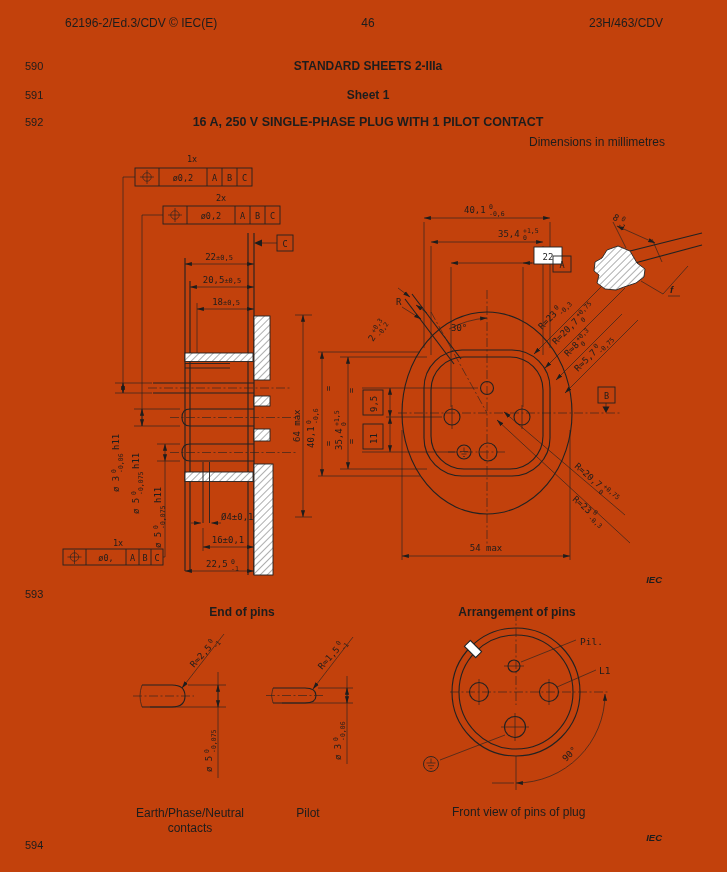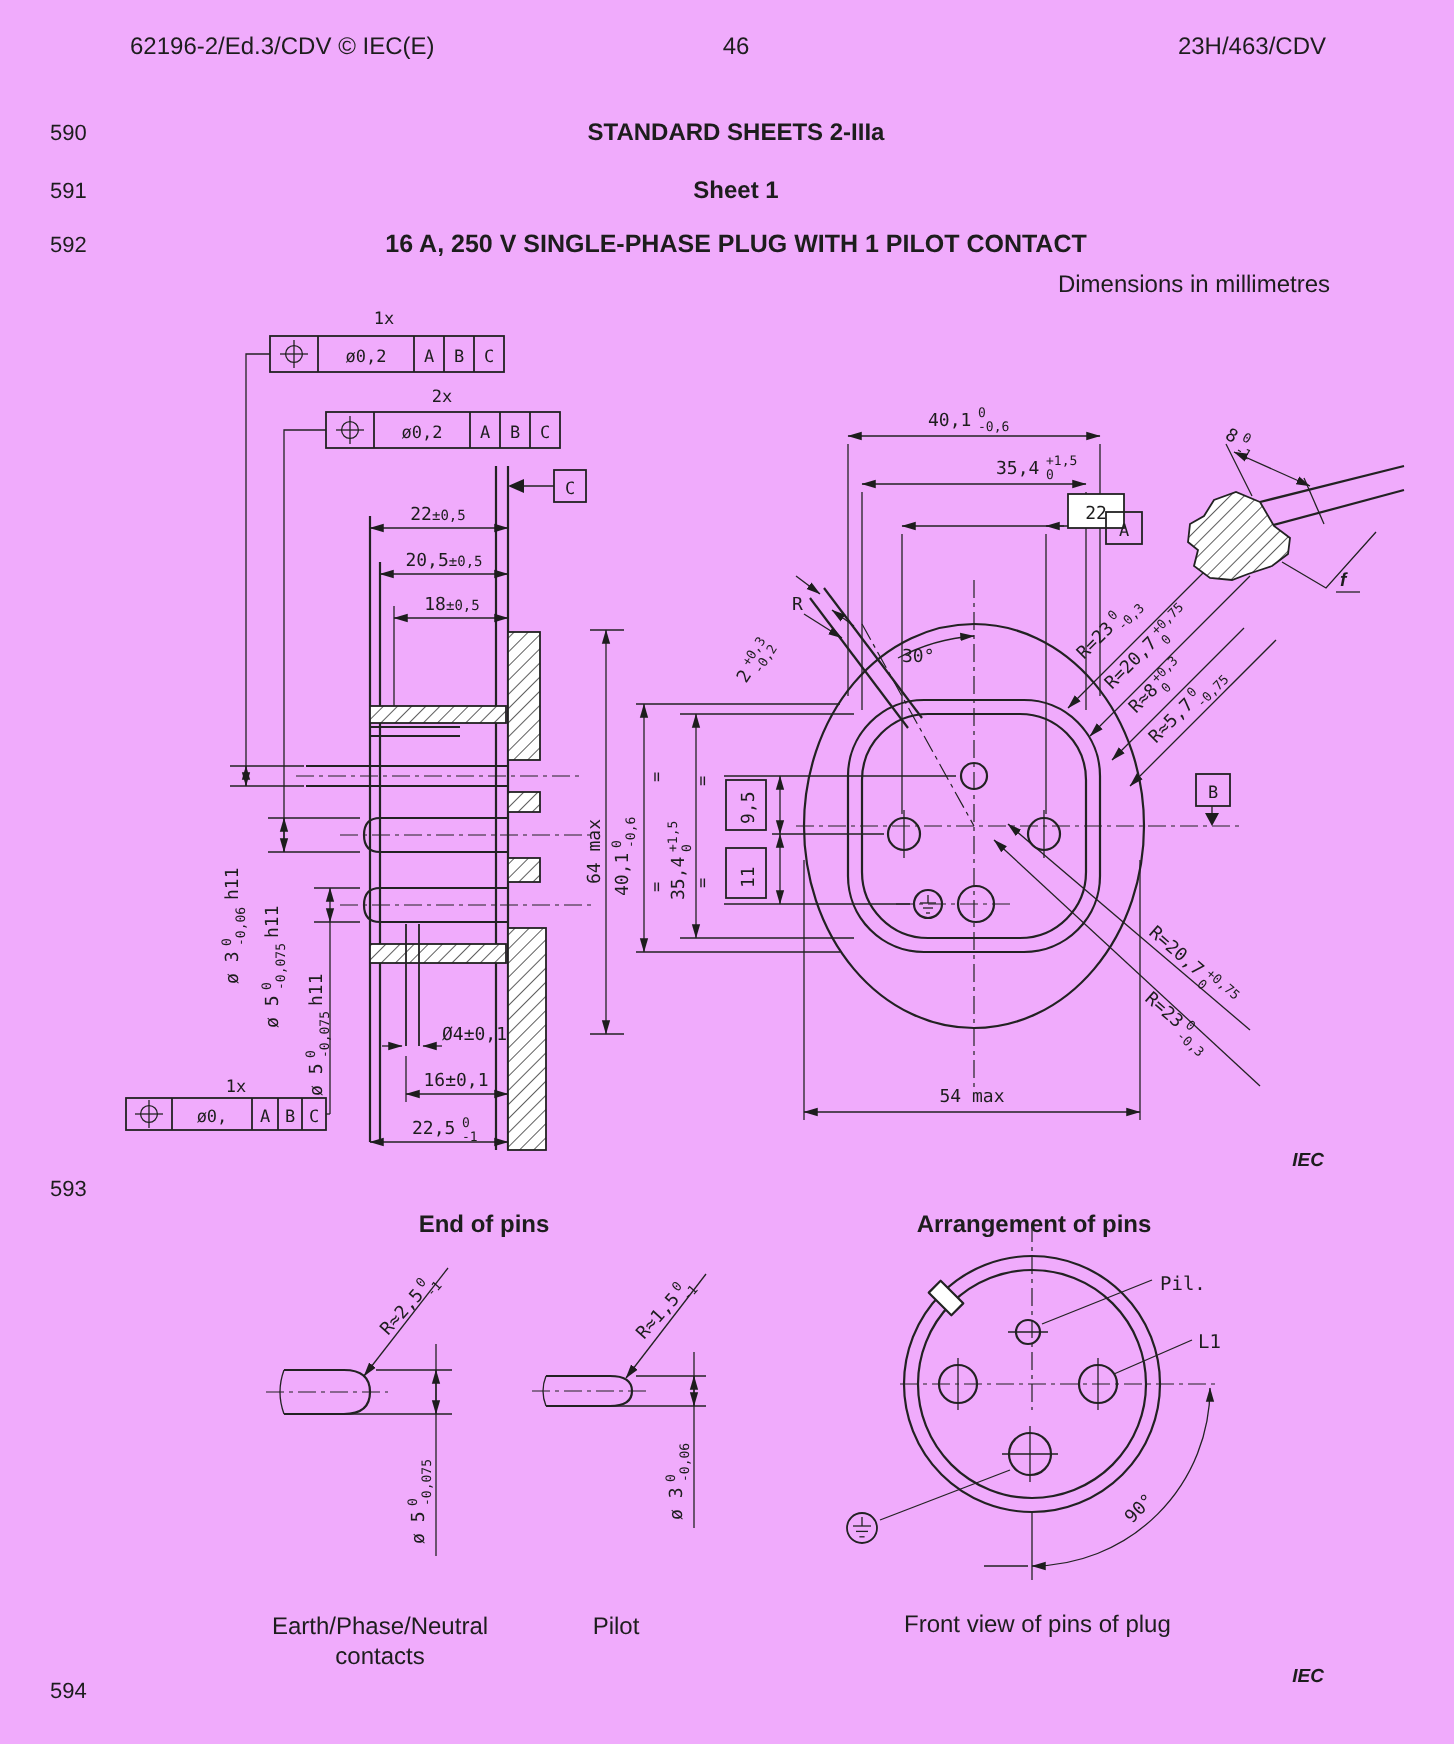--- a/index.html
+++ b/index.html
@@ -1,16 +1,16 @@
 <!DOCTYPE html>
 <html><head>
 <meta charset="utf-8">
 <style>
   html,body{margin:0;padding:0;background:#e8e8e8;}
-  .page{position:relative;width:727px;height:872px;background:#f0abfc;overflow:hidden;}
+  .page{position:relative;width:727px;height:872px;background:#c2410c;overflow:hidden;}
   svg{position:absolute;left:0;top:0;}
   text{fill:#1d1d1d;}
   .t-hdr{font:12px "Liberation Sans",sans-serif;}
   .t-title{font:bold 12px "Liberation Sans",sans-serif;}
   .t-title2{font:bold 12.5px "Liberation Sans",sans-serif;}
   .t-margin{font:11px "Liberation Sans",sans-serif;}
   .t-cap{font:12px "Liberation Sans",sans-serif;}
   .t-capb{font:bold 12px "Liberation Sans",sans-serif;}
   .t-dim{font:9px "DejaVu Sans Mono",monospace;}
   .t-dim2{font:9.5px "DejaVu Sans Mono",monospace;}

